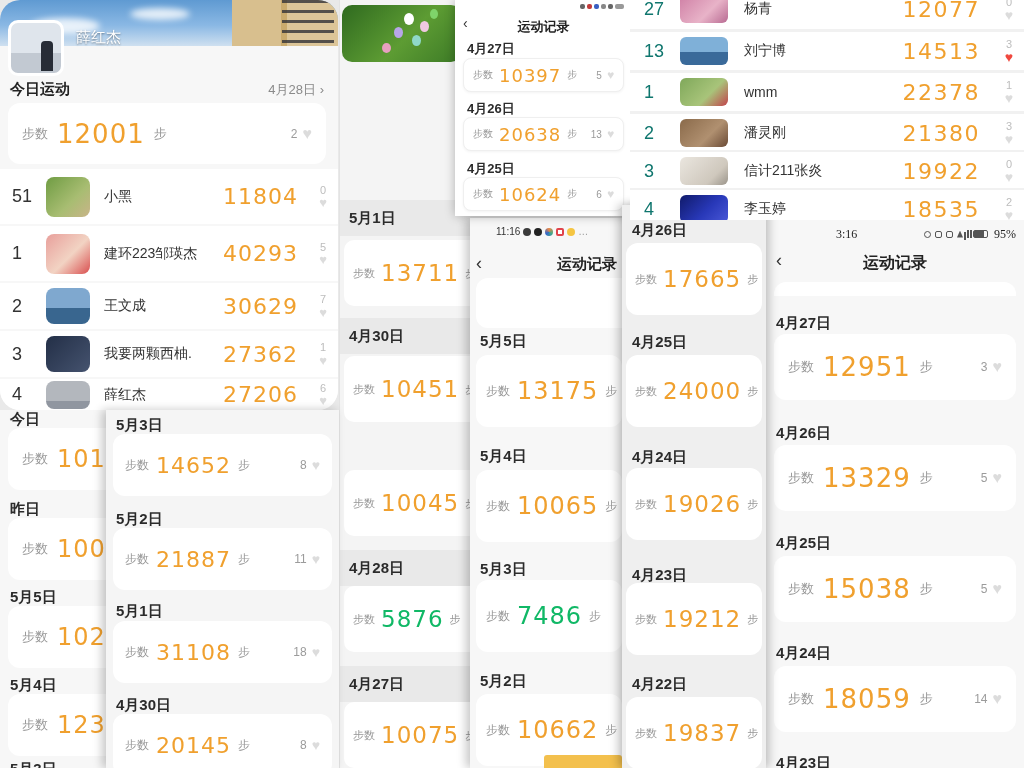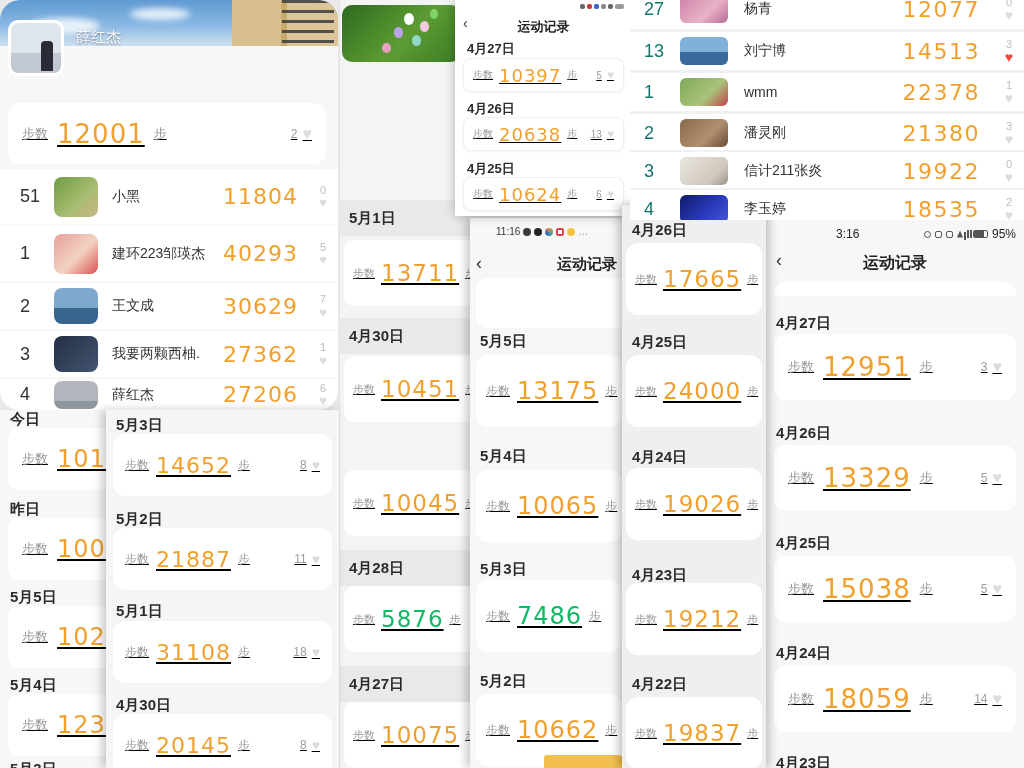--- a/index.html
+++ b/index.html
@@ -1,20 +1,20 @@
 <!DOCTYPE html>
 <html><head>
 <meta charset="utf-8">
 <style>
   * { margin:0; padding:0; box-sizing:border-box; }
   html,body { width:1024px; height:768px; overflow:hidden; background:#e9e9e9;
     font-family:"Liberation Sans","DejaVu Sans",sans-serif; }
   .stage { position:relative; width:1024px; height:768px; overflow:hidden; }
   .panel { position:absolute; overflow:hidden; }
-  .card { position:absolute; background:#fff; border-radius:12px; display:flex; align-items:center;text-decoration:underline; }
+  .card { position:absolute; background:#fff; border-radius:12px; display:flex; align-items:center; }
   .lbl { color:#979797; font-size:13px; flex:0 0 auto; }
   .num { color:#f0a02e; font-size:26px; letter-spacing:1px; margin:0 9px; font-family:"DejaVu Sans",sans-serif; white-space:nowrap; }
   .num.green { color:#10b866; }
   .date-h { position:absolute; left:10px; font-weight:bold; color:#2b2b2b; font-size:15px; white-space:nowrap; }
   .likes-h { margin-left:auto; display:flex; align-items:center; gap:5px; }
   .likes-h .cnt { color:#9b9b9b; font-size:12px; }
   .heart { color:#dcdcdc; font-size:16px; line-height:1; }
   .heart.red { color:#f0483e; }
   .likes-v { display:flex; flex-direction:column; align-items:center; width:30px; line-height:1.1; }
   .likes-v .cnt { color:#bdbdbd; font-size:11px; }
@@ -31,21 +31,21 @@
   .building::after { content:""; position:absolute; right:4px; top:0; width:52px; height:46px;
     background:repeating-linear-gradient(180deg, rgba(50,50,55,.8) 0 3px, transparent 3px 10px); }
   .avatarBig { position:absolute; left:8px; top:20px; width:56px; height:56px; border:3px solid #fff;
     border-radius:10px; background:linear-gradient(180deg,#dfe5ec 0 60%,#c2c9d2 60% 100%); z-index:3; }
   .avatarBig::after { content:""; position:absolute; left:60%; bottom:2px; width:12px; height:30px;
     background:#272c36; border-radius:4px 4px 0 0; }
   .pname { position:absolute; left:76px; top:28px; color:#fff; font-size:15px; text-shadow:0 1px 2px rgba(0,0,0,.45); z-index:3; }
   .secHead { position:absolute; left:0; top:80px; width:338px; height:22px; }
   .secHead .t { position:absolute; left:10px; font-weight:bold; font-size:15px; color:#222; }
   .secHead .d { position:absolute; right:14px; top:1px; color:#8a8a8a; font-size:13px; }
-  .rrow { position:absolute; left:0; width:338px; background:#fff; display:flex; align-items:center; padding-left:20px; }
+  .rrow { position:absolute; left:0; width:338px; background:#fff; display:flex; align-items:center; padding-left:12px; }
   .rrow .rank { width:34px; font-size:18px; color:#333; flex:0 0 auto; }
   .rav { width:44px; height:40px; border-radius:8px; margin-right:14px; flex:0 0 auto; }
   .rrow .nm { font-size:14px; color:#333; flex:1; white-space:nowrap; overflow:hidden; }
   .rrow .st { font-size:22px; color:#f0a02e; letter-spacing:1px; margin-right:10px; font-family:"DejaVu Sans",sans-serif; }
   .av0{background:linear-gradient(135deg,#6f9c43,#a8bd72 60%,#c9b489);} 
   .av1{background:linear-gradient(135deg,#e89f9b,#f2d3c3 55%,#d94f4f);} 
   .av2{background:linear-gradient(180deg,#7fa8cf 0 55%,#39668f 55% 100%);} 
   .av3{background:linear-gradient(135deg,#232f47,#45536f);} 
   .av4{background:linear-gradient(180deg,#b3b7bd 0 70%,#9096a0 70% 100%);} 
 
@@ -113,21 +113,21 @@
   .hv0{background:linear-gradient(135deg,#d globalThis,#d98fb0);}
   .hv0{background:linear-gradient(135deg,#cf7fa5,#e8b3c8 60%,#b86a92);}
   .hv1{background:linear-gradient(180deg,#7fb0d8 0 55%,#3a6a9a 55% 100%);}
   .hv2{background:linear-gradient(135deg,#7fa85a,#a8c47a 60%,#c2434b);}
   .hv3{background:linear-gradient(135deg,#8a6a4a,#b09070 60%,#6a4a35);}
   .hv4{background:linear-gradient(135deg,#eae6df,#cfc8bd 70%,#9a948a);}
   .hv5{background:linear-gradient(135deg,#101a6a,#2838b8 55%,#4a58d8);}
 
   
   #pI { left:766px; top:220px; width:258px; height:548px; background:#f7f7f7; z-index:5; }
-  #pI .sbar { position:absolute; top:7px; left:0; width:258px; height:16px; }
+  #pI .sbar { position:absolute; top:7px; left:0; width:258px; height:16px;font-family:Liberation Serif, serif; }
   #pI .time { position:absolute; left:70px; font-size:12px; color:#222; }
   #pI .ic { position:absolute; top:3px; display:flex; gap:4px; align-items:center; right:36px; }
   .g1 { width:7px; height:7px; border:1px solid #555; border-radius:50%; }
   .g2 { width:7px; height:7px; border:1px solid #555; border-radius:2px; }
   .g3 { width:6px; height:7px; background:#555; clip-path:polygon(50% 0,100% 100%,0 100%); }
   .g4 { width:2px; height:8px; background:#555; box-shadow:3px 0 0 #555, -3px 2px 0 #555; }
   .gbat { width:15px; height:8px; border:1px solid #555; border-radius:2px; background:linear-gradient(90deg,#555 0 75%,transparent 75%); }
   #pI .pct { position:absolute; right:8px; font-size:12px; color:#222; }
   #pI .ttl { position:absolute; top:33px; width:100%; text-align:center; font-weight:bold; font-size:16px; color:#222; }
   #pI .date-h { font-size:15px; }
@@ -141,20 +141,24 @@
 
   <div class="panel" id="pA">
     <div class="banner">
       <span class="cloud" style="left:30px;top:18px;width:70px;height:16px"></span>
       <span class="cloud" style="left:130px;top:8px;width:60px;height:12px"></span>
       <div class="building"></div>
     </div>
     <div class="avatarBig"></div>
     <div class="pname">薛红杰</div>
 
+    <div class="secHead">
+      <span class="t">今日运动</span>
+      <span class="d"><span>4月28日</span> <span>›</span></span>
+    </div>
 
     <div class="card" style="left:8px;top:103px;width:318px;height:61px;padding:0 14px">
       <span class="lbl">步数</span>
       <span class="num">12001</span>
       <span class="lbl">步</span>
       <span class="likes-h">
           <span class="cnt">2</span>
           <span class="heart">♥</span>
         </span>
     </div>

